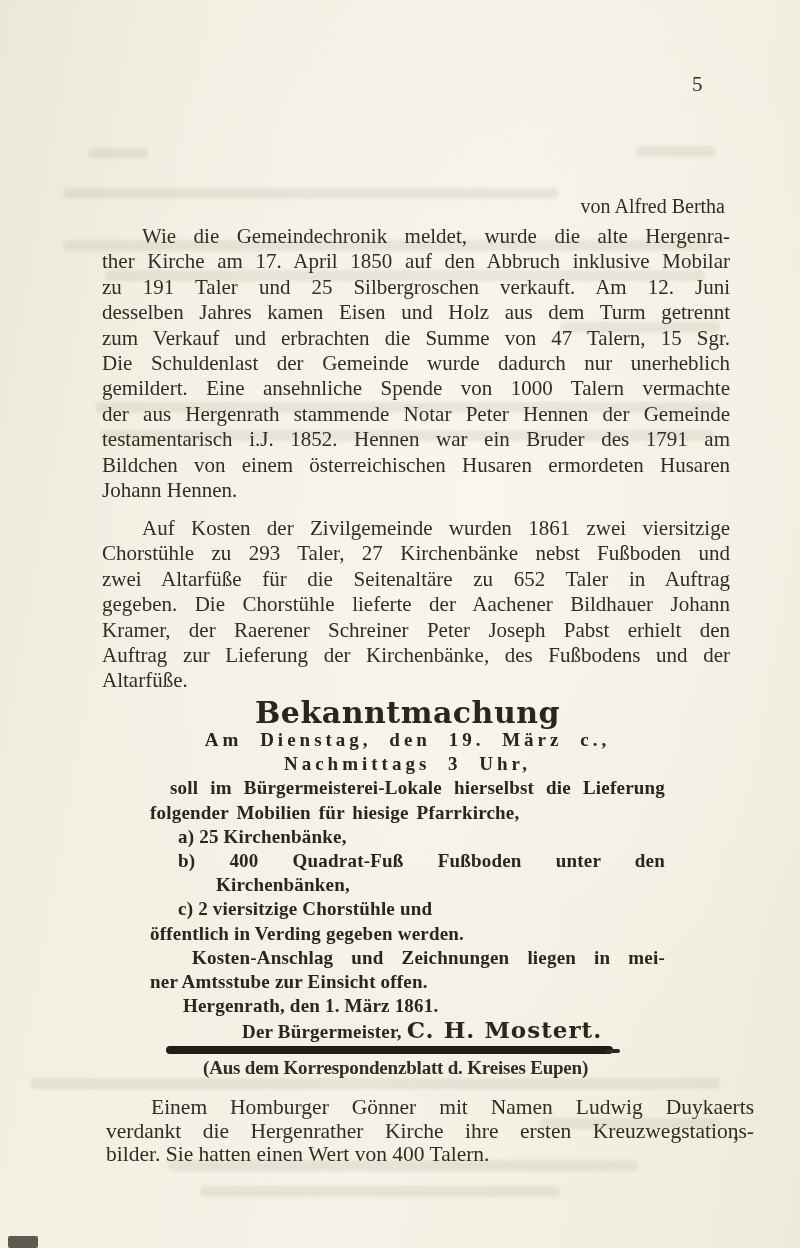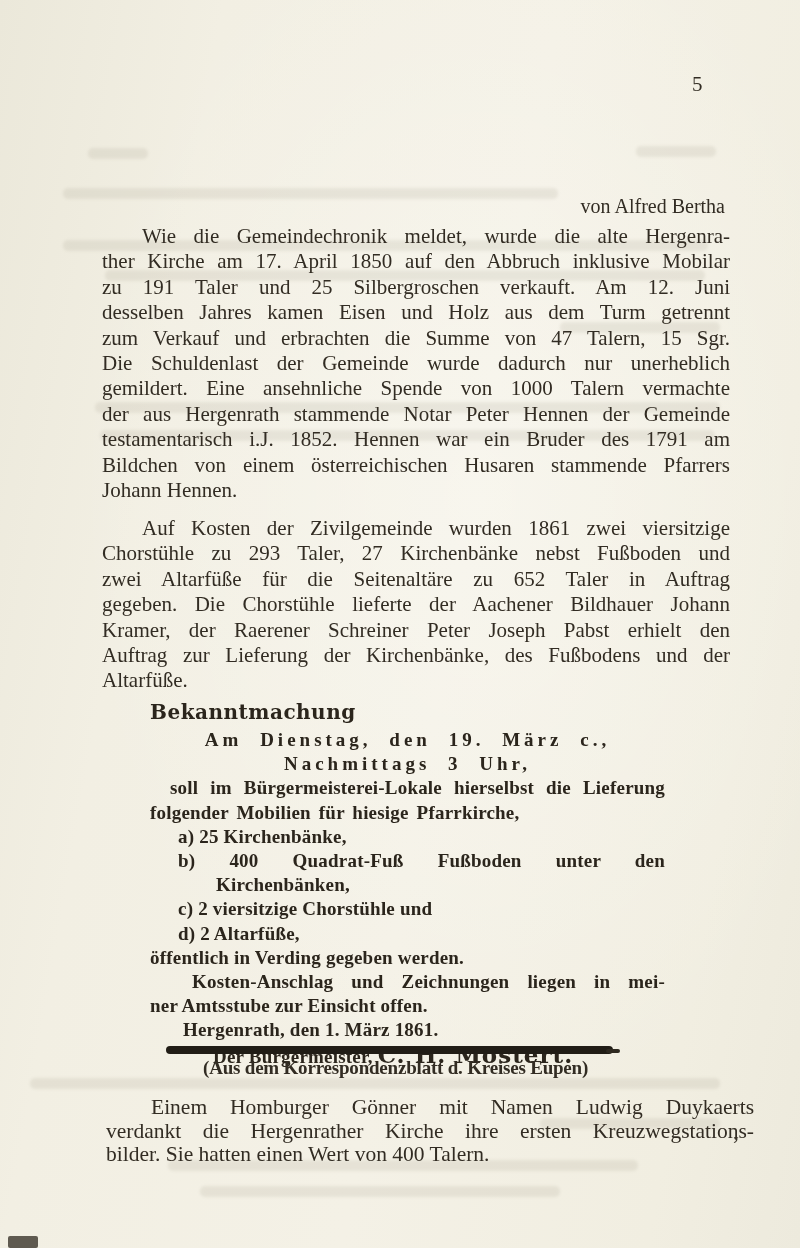--- a/index.html
+++ b/index.html
@@ -40,33 +40,33 @@
   .par2 { top: 516px; }
   .ln { text-align: justify; text-align-last: justify; }
   .ln.last { text-align: justify; text-align-last: left; }
   .indent { text-indent: 40px; }
   .announce {
     position: absolute; left: 150px; top: 697px; width: 515px;
     font-size: 19px; line-height: 24.2px; font-weight: 700;
     color: #2b251c; letter-spacing: 0.2px;
   }
   .ann-heading {
-    text-align: left; font-family: "DejaVu Serif", serif;
-    font-size: 20px; line-height: 31px; letter-spacing: 0.5px;
+    text-align: center; font-family: "DejaVu Serif", serif;
+    font-size: 30px; line-height: 31px; letter-spacing: 0.5px;
   }
   .ann-center {
     text-align: center; letter-spacing: 4px; word-spacing: 9px;
   }
   .ann-just { text-align: justify; text-align-last: justify; margin-left: 20px; }
   .ann-left { text-align: left; }
   .ann-item { margin-left: 28px; }
   .ann-item-wrap { margin-left: 66px; }
   .ann-note1 { text-indent: 22px; }
   .ann-place { margin-left: 33px; }
-  .ann-sign { margin-left: 63px; }
+  .ann-sign { margin-left: 92px; }
   .sig-name {
     font-family: "DejaVu Serif", serif; font-size: 23px; letter-spacing: 1px;
   }
   .rule {
     position: absolute; left: 166px; top: 1046px; width: 447px; height: 8px;
     background: #211d16; border-radius: 4px;
   }
   .rule-tail {
     position: absolute; left: 606px; top: 1049px; width: 14px; height: 4px;
     background: #2e2920; border-radius: 2px;
@@ -117,21 +117,21 @@
   <div class="body-par par1">
     <div class="ln indent">Wie die Gemeindechronik meldet, wurde die alte Hergenra-</div>
     <div class="ln">ther Kirche am 17. April 1850 auf den Abbruch inklusive Mobilar</div>
     <div class="ln">zu 191 Taler und 25 Silbergroschen verkauft. Am 12. Juni</div>
     <div class="ln">desselben Jahres kamen Eisen und Holz aus dem Turm getrennt</div>
     <div class="ln">zum Verkauf und erbrachten die Summe von 47 Talern, 15 Sgr.</div>
     <div class="ln">Die Schuldenlast der Gemeinde wurde dadurch nur unerheblich</div>
     <div class="ln">gemildert. Eine ansehnliche Spende von 1000 Talern vermachte</div>
     <div class="ln">der aus Hergenrath stammende Notar Peter Hennen der Gemeinde</div>
     <div class="ln">testamentarisch i.J. 1852. Hennen war ein Bruder des 1791 am</div>
-    <div class="ln">Bildchen von einem österreichischen Husaren stammende Pfarrers</div>
+    <div class="ln">Bildchen von einem österreichischen Husaren ermordeten Husaren</div>
     <div class="ln last">Johann Hennen.</div>
   </div>
 
   <div class="body-par par2">
     <div class="ln indent">Auf Kosten der Zivilgemeinde wurden 1861 zwei viersitzige</div>
     <div class="ln">Chorstühle zu 293 Taler, 27 Kirchenbänke nebst Fußboden und</div>
     <div class="ln">zwei Altarfüße für die Seitenaltäre zu 652 Taler in Auftrag</div>
     <div class="ln">gegeben. Die Chorstühle lieferte der Aachener Bildhauer Johann</div>
     <div class="ln">Kramer, der Raerener Schreiner Peter Joseph Pabst erhielt den</div>
     <div class="ln">Auftrag zur Lieferung der Kirchenbänke, des Fußbodens und der</div>
@@ -151,24 +151,20 @@
     </div>
     <div class="ann-just ann-item">
       <span>b)</span>
       <span>400 Quadrat-Fuß Fußboden unter den</span>
     </div>
     <div class="ann-left ann-item-wrap">Kirchenbänken,</div>
     <div class="ann-left ann-item">
       <span>c)</span>
       <span>2 viersitzige Chorstühle und</span>
     </div>
-    <div class="ann-left ann-item">
-      <span>d)</span>
-      <span>2 Altarfüße,</span>
-    </div>
 
     <div class="ann-left">öffentlich in Verding gegeben werden.</div>
     <div class="ann-just ann-note1">Kosten-Anschlag und Zeichnungen liegen in mei-</div>
     <div class="ann-left">ner Amtsstube zur Einsicht offen.</div>
     <div class="ann-left ann-place">Hergenrath, den 1. März 1861.</div>
     <div class="ann-left ann-sign">
       <span>Der Bürgermeister,</span>
       <span class="sig-name">C. H. Mostert.</span>
     </div>
   </div>

